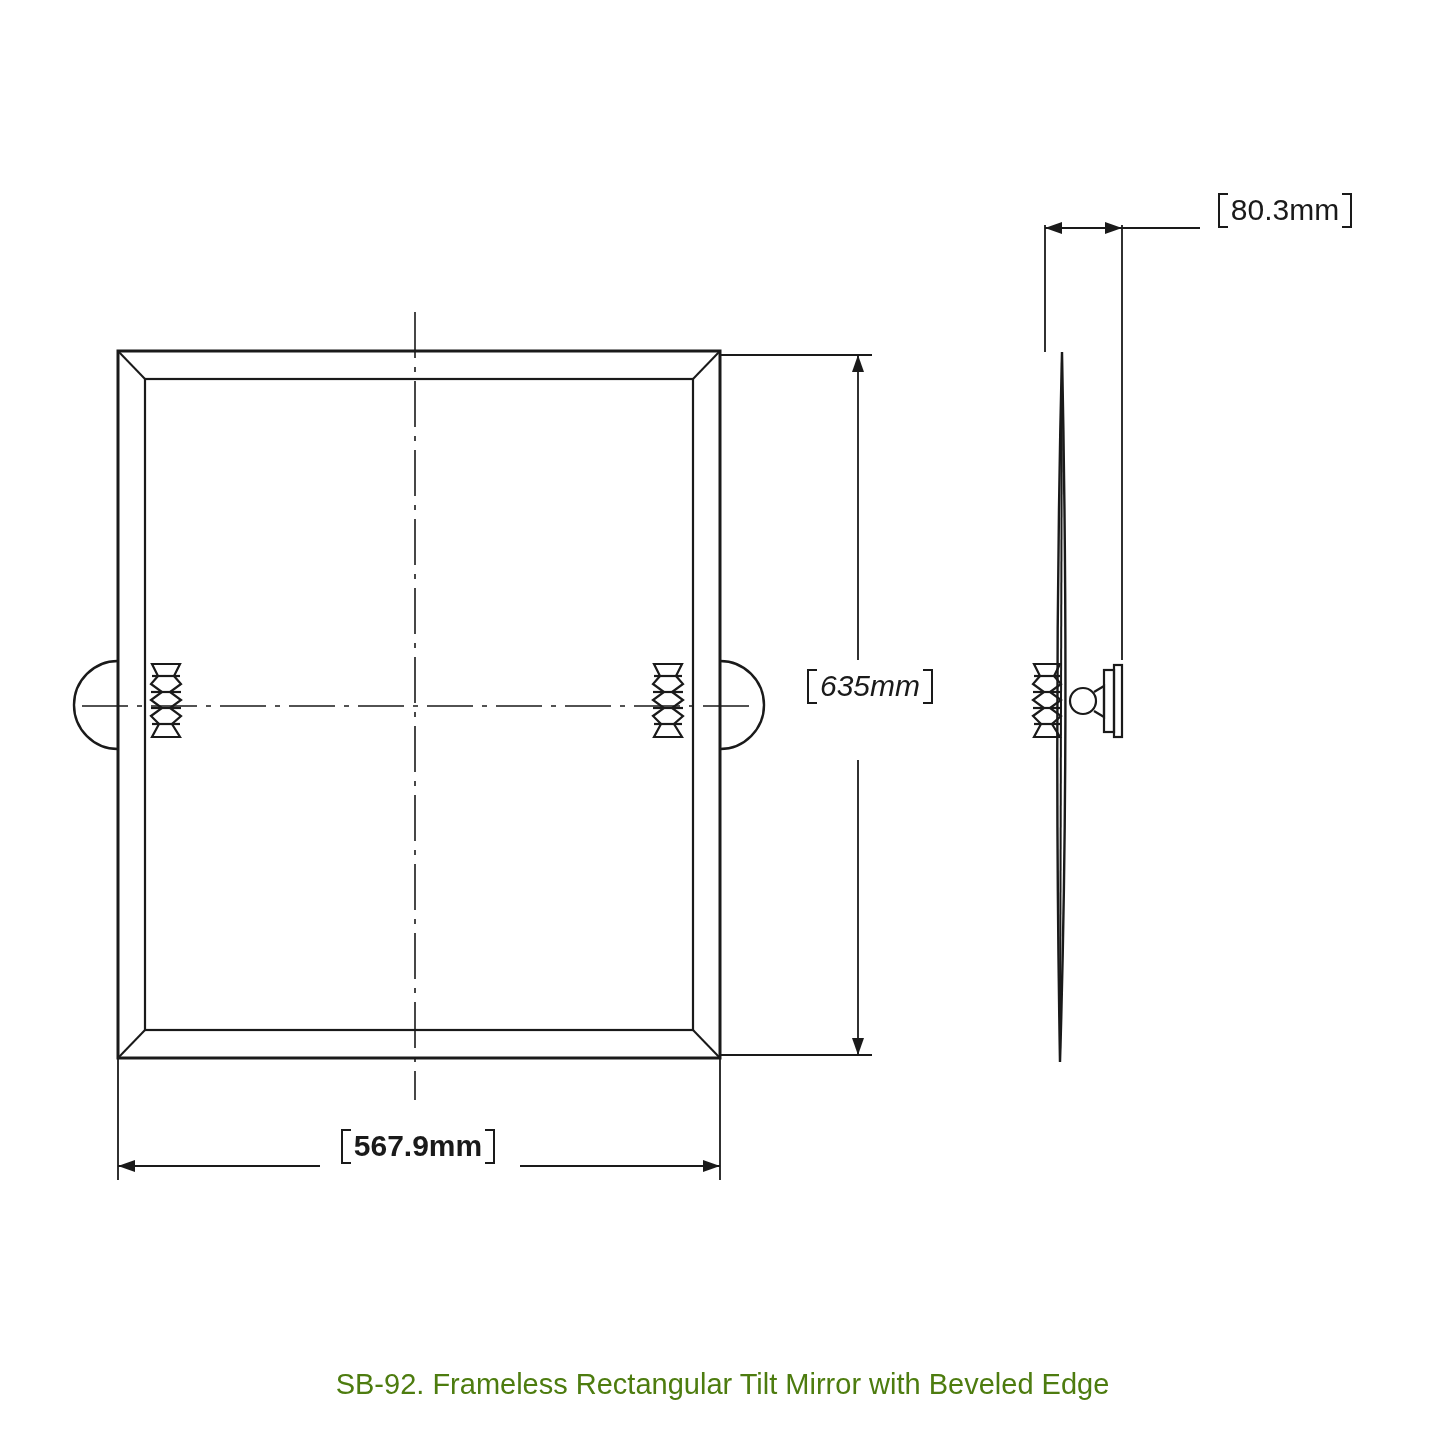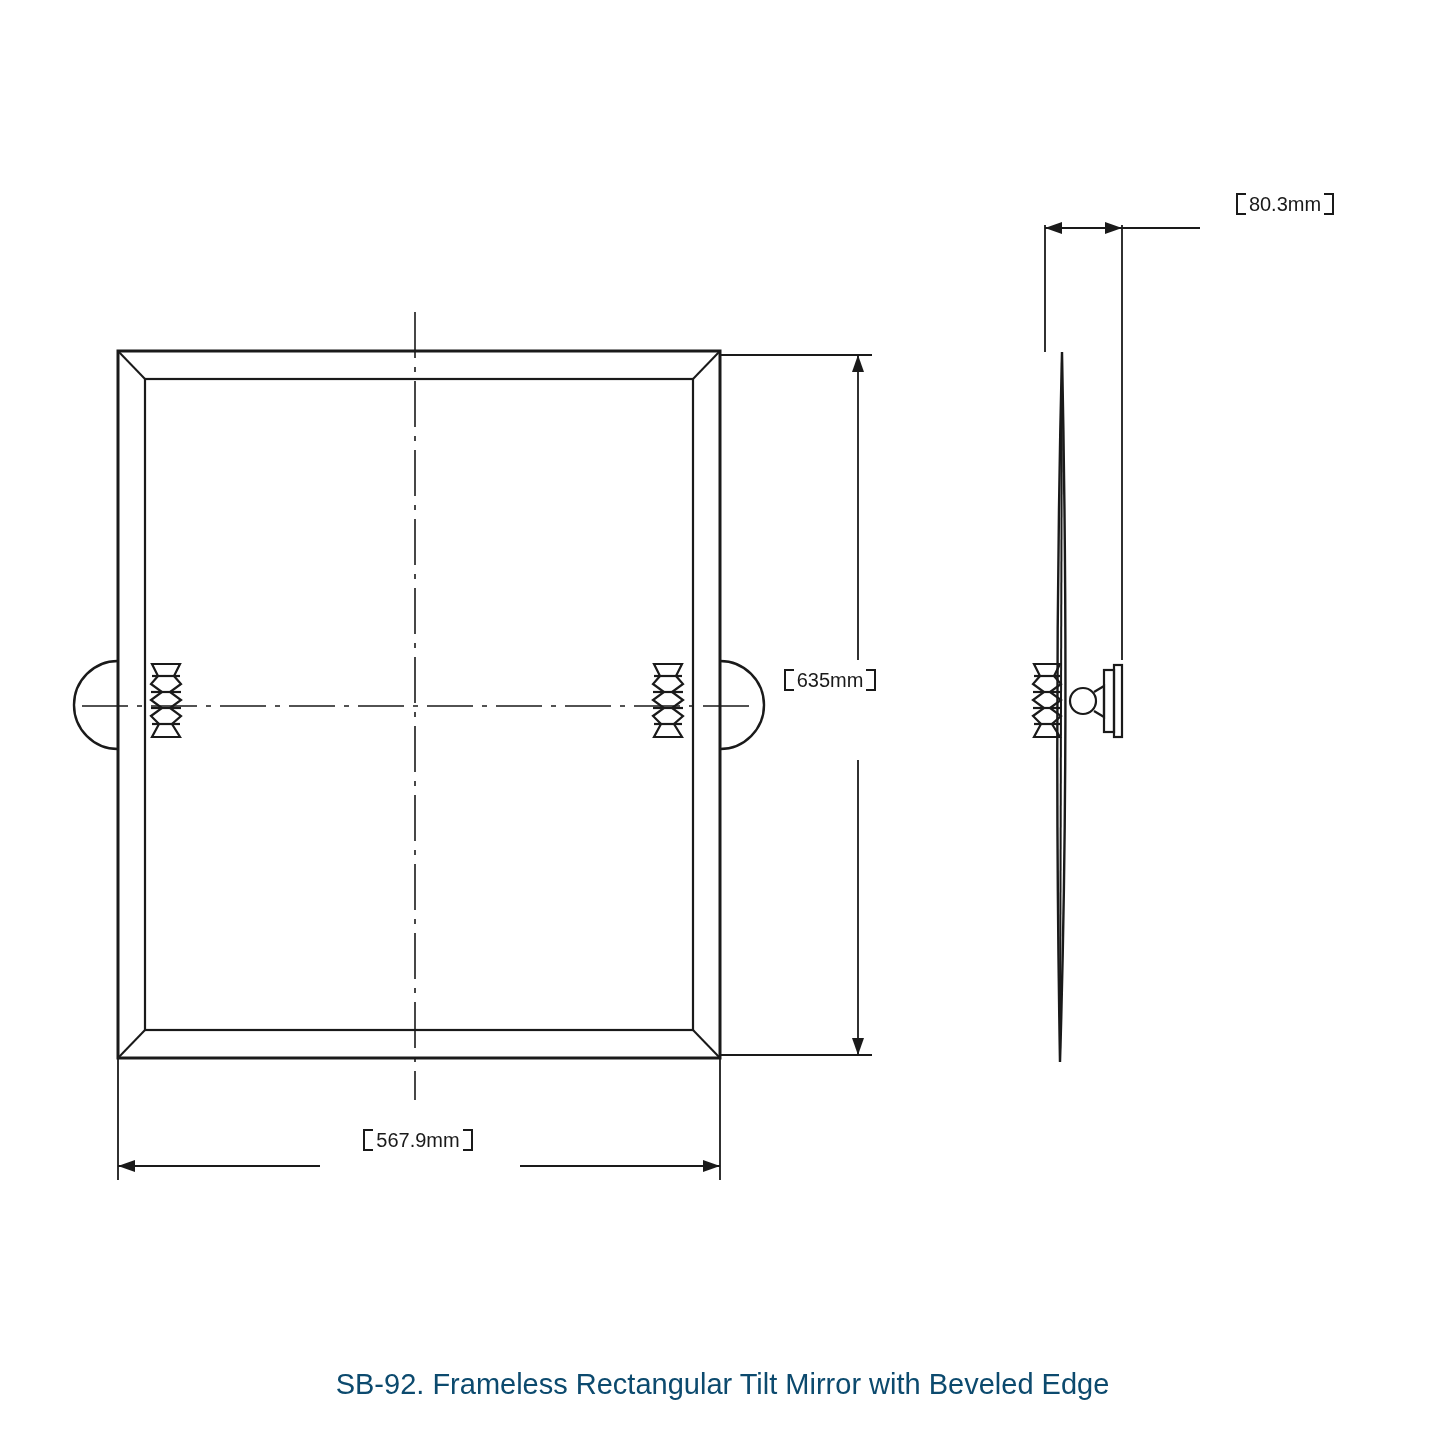--- a/index.html
+++ b/index.html
@@ -28,21 +28,21 @@
   }
   .dim-label {
     position: absolute;
     text-align: center;
     font-family: "Liberation Sans", sans-serif;
     color: #1a1a1a;
     line-height: 1.22;
     white-space: nowrap;
   }
   .dim-label .mm {
-    font-size: 20px;
+    font-size: 30px;
     display: block;
   }
   .dim-label .in {
     font-size: 30px;
     display: block;
   }
   .bracket {
     display: inline-block;
     position: relative;
     padding: 0 13px;
@@ -65,31 +65,33 @@
     right: 0;
     border-right: 2px solid #1a1a1a;
   }
   #caption {
     position: absolute;
     left: 0;
     right: 0;
     top: 1368px;
     text-align: center;
     font-size: 29px;
-    color: #0c4a6e;
+    color: #4d7c0f;
   }
   #label-height {
-    left: 660px;
+    left: 700px;
     top: 668px;
     width: 340px;
+    font-style: italic;
   }
   #label-width {
     left: 243px;
     top: 1128px;
     width: 350px;
+    font-weight: bold;
   }
   #label-depth {
     left: 1135px;
     top: 192px;
     width: 300px;
   }
 </style>
 </head>
 <body>
 

